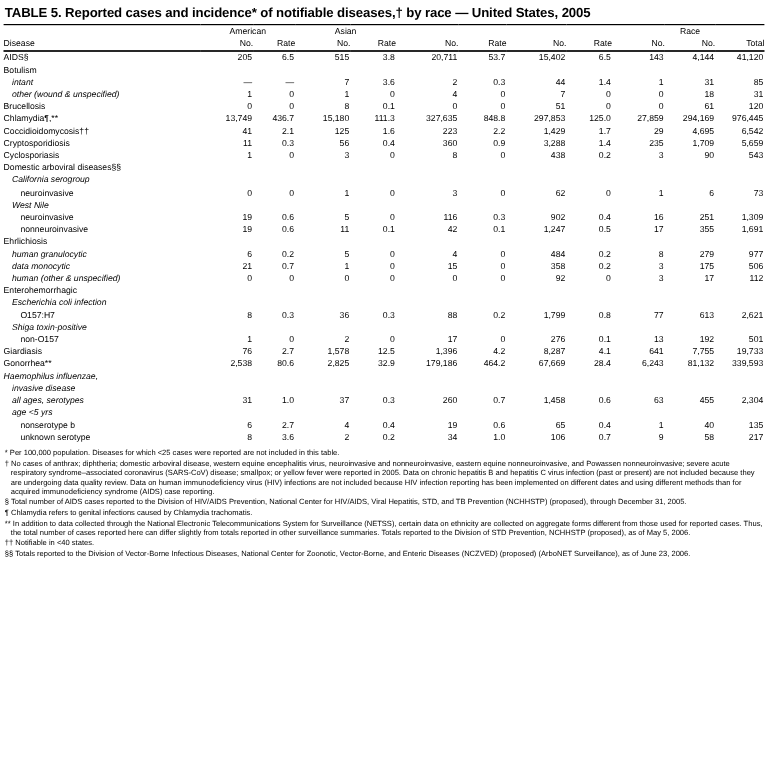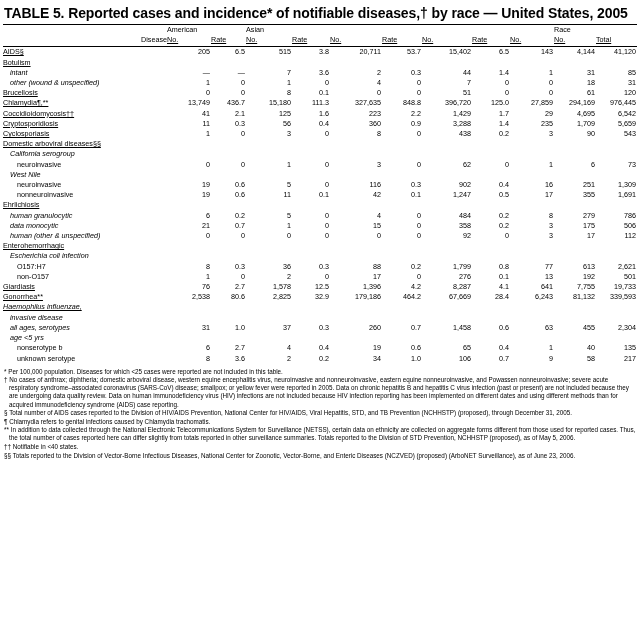--- a/index.html
+++ b/index.html
@@ -14,74 +14,74 @@
     font-size: 7.2px;
     color: #000000;
     overflow: hidden;
   }
   .page {
     width: 640px;
     padding: 0;
     box-sizing: border-box;
   }
   .title {
-    font-size: 14px;
+    font-size: 11px;
     font-weight: bold;
     padding: 5px 4px 3px 4px;
     letter-spacing: -0.1px;
   }
   table.main {
     border-collapse: collapse;
     width: 634px;
     margin-left: 3px;
     table-layout: fixed;
   }
   table.main td, table.main th {
     padding: 0;
     vertical-align: bottom;
     font-weight: normal;
     font-size: 7.2px;
     line-height: 10.2px;
   }
   .grp {
+    text-align: center;
     font-weight: bold;
     font-size: 7.2px;
     line-height: 9.3px;
   }
   .hdr-rule-top {
     border-top: 1.1px solid #000;
   }
   .hdr-rule-bottom {
     border-bottom: 1.1px solid #000;
   }
   .grp-underline {
     border-bottom: 0.8px solid #000;
   }
   .colhdr {
     font-weight: bold;
-    text-align: left;
+    text-align: right;
     padding-bottom: 1px !important;
-    text-decoration: underline;
   }
   .colhdr-left {
     font-weight: bold;
-    text-align: right;
+    text-align: left;
     padding-bottom: 1px !important;
   }
   .num {
     text-align: right;
     padding-right: 1px !important;
     white-space: nowrap;
   }
   .dis {
     text-align: left;
     white-space: nowrap;
     padding-left: 0 !important;
   }
-  .ind0 { padding-left: 0px !important; text-decoration: underline; }
+  .ind0 { padding-left: 0px !important; }
   .ind1 { padding-left: 7px !important; font-style: italic; }
   .ind2 { padding-left: 14px !important; }
   .ital { font-style: italic; }
   .footnotes {
     margin: 4px 4px 0 4px;
     font-size: 6.3px;
     line-height: 8.1px;
   }
   .footnotes div {
     margin-bottom: 0.5px;
@@ -209,21 +209,21 @@
           <td class="num">120</td>
         </tr>
         <tr>
           <td class="dis ind0">Chlamydia¶,**</td>
           <td class="num">13,749</td>
           <td class="num">436.7</td>
           <td class="num">15,180</td>
           <td class="num">111.3</td>
           <td class="num">327,635</td>
           <td class="num">848.8</td>
-          <td class="num">396,720</td>
+          <td class="num">297,853</td>
           <td class="num">125.0</td>
           <td class="num">27,859</td>
           <td class="num">294,169</td>
           <td class="num">976,445</td>
         </tr>
         <tr>
           <td class="dis ind0">Coccidioidomycosis††</td>
           <td class="num">41</td>
           <td class="num">2.1</td>
           <td class="num">125</td>
@@ -367,21 +367,21 @@
           <td class="num">6</td>
           <td class="num">0.2</td>
           <td class="num">5</td>
           <td class="num">0</td>
           <td class="num">4</td>
           <td class="num">0</td>
           <td class="num">484</td>
           <td class="num">0.2</td>
           <td class="num">8</td>
           <td class="num">279</td>
-          <td class="num">786</td>
+          <td class="num">977</td>
         </tr>
         <tr>
           <td class="dis ind1">data monocytic</td>
           <td class="num">21</td>
           <td class="num">0.7</td>
           <td class="num">1</td>
           <td class="num">0</td>
           <td class="num">15</td>
           <td class="num">0</td>
           <td class="num">358</td>
@@ -438,20 +438,34 @@
           <td class="num">0.3</td>
           <td class="num">36</td>
           <td class="num">0.3</td>
           <td class="num">88</td>
           <td class="num">0.2</td>
           <td class="num">1,799</td>
           <td class="num">0.8</td>
           <td class="num">77</td>
           <td class="num">613</td>
           <td class="num">2,621</td>
+        </tr>
+        <tr>
+          <td class="dis ind1">Shiga toxin-positive</td>
+          <td class="num"></td>
+          <td class="num"></td>
+          <td class="num"></td>
+          <td class="num"></td>
+          <td class="num"></td>
+          <td class="num"></td>
+          <td class="num"></td>
+          <td class="num"></td>
+          <td class="num"></td>
+          <td class="num"></td>
+          <td class="num"></td>
         </tr>
         <tr>
           <td class="dis ind2">non-O157</td>
           <td class="num">1</td>
           <td class="num">0</td>
           <td class="num">2</td>
           <td class="num">0</td>
           <td class="num">17</td>
           <td class="num">0</td>
           <td class="num">276</td>

